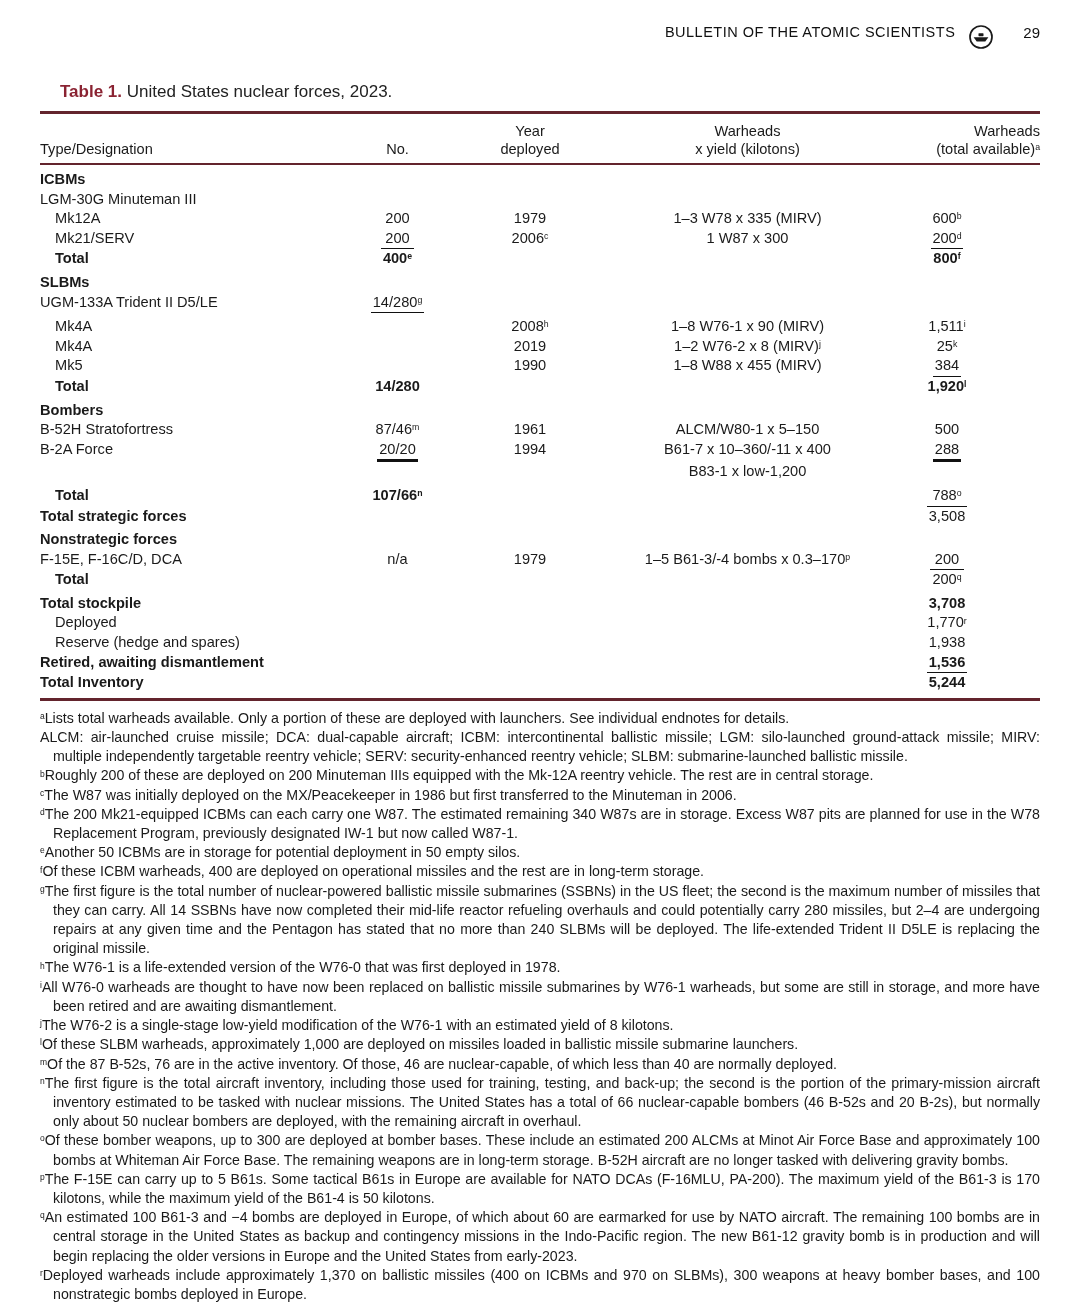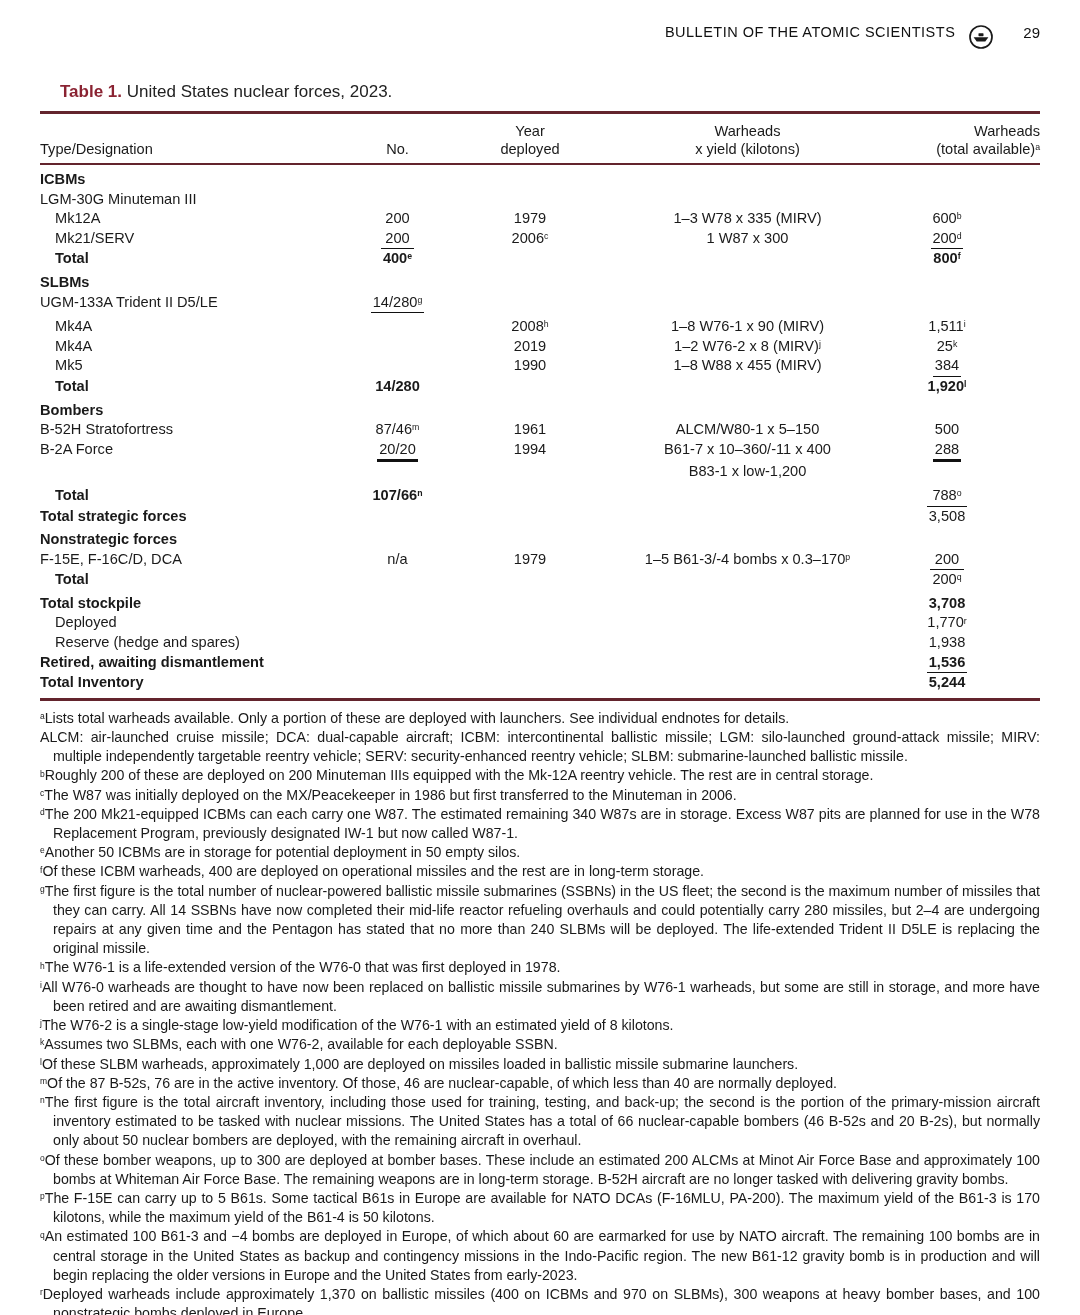--- a/index.html
+++ b/index.html
@@ -278,21 +278,20 @@
       <p class="fn">ALCM: air-launched cruise missile; DCA: dual-capable aircraft; ICBM: intercontinental ballistic missile; LGM: silo-launched ground-attack missile; MIRV: multiple independently targetable reentry vehicle; SERV: security-enhanced reentry vehicle; SLBM: submarine-launched ballistic missile.</p>
       <p class="fn"><sup>b</sup>Roughly 200 of these are deployed on 200 Minuteman IIIs equipped with the Mk-12A reentry vehicle. The rest are in central storage.</p>
       <p class="fn"><sup>c</sup>The W87 was initially deployed on the MX/Peacekeeper in 1986 but first transferred to the Minuteman in 2006.</p>
       <p class="fn"><sup>d</sup>The 200 Mk21-equipped ICBMs can each carry one W87. The estimated remaining 340 W87s are in storage. Excess W87 pits are planned for use in the W78 Replacement Program, previously designated IW-1 but now called W87-1.</p>
       <p class="fn"><sup>e</sup>Another 50 ICBMs are in storage for potential deployment in 50 empty silos.</p>
       <p class="fn"><sup>f</sup>Of these ICBM warheads, 400 are deployed on operational missiles and the rest are in long-term storage.</p>
       <p class="fn"><sup>g</sup>The first figure is the total number of nuclear-powered ballistic missile submarines (SSBNs) in the US fleet; the second is the maximum number of missiles that they can carry. All 14 SSBNs have now completed their mid-life reactor refueling overhauls and could potentially carry 280 missiles, but 2–4 are undergoing repairs at any given time and the Pentagon has stated that no more than 240 SLBMs will be deployed. The life-extended Trident II D5LE is replacing the original missile.</p>
       <p class="fn"><sup>h</sup>The W76-1 is a life-extended version of the W76-0 that was first deployed in 1978.</p>
       <p class="fn"><sup>i</sup>All W76-0 warheads are thought to have now been replaced on ballistic missile submarines by W76-1 warheads, but some are still in storage, and more have been retired and are awaiting dismantlement.</p>
       <p class="fn"><sup>j</sup>The W76-2 is a single-stage low-yield modification of the W76-1 with an estimated yield of 8 kilotons.</p>
-      <p class="fn"><sup>k</sup>Assumes two SLBMs, each with one W76-2, available for each deployable SSBN.</p>
       <p class="fn"><sup>l</sup>Of these SLBM warheads, approximately 1,000 are deployed on missiles loaded in ballistic missile submarine launchers.</p>
       <p class="fn"><sup>m</sup>Of the 87 B-52s, 76 are in the active inventory. Of those, 46 are nuclear-capable, of which less than 40 are normally deployed.</p>
       <p class="fn"><sup>n</sup>The first figure is the total aircraft inventory, including those used for training, testing, and back-up; the second is the portion of the primary-mission aircraft inventory estimated to be tasked with nuclear missions. The United States has a total of 66 nuclear-capable bombers (46 B-52s and 20 B-2s), but normally only about 50 nuclear bombers are deployed, with the remaining aircraft in overhaul.</p>
       <p class="fn"><sup>o</sup>Of these bomber weapons, up to 300 are deployed at bomber bases. These include an estimated 200 ALCMs at Minot Air Force Base and approximately 100 bombs at Whiteman Air Force Base. The remaining weapons are in long-term storage. B-52H aircraft are no longer tasked with delivering gravity bombs.</p>
       <p class="fn"><sup>p</sup>The F-15E can carry up to 5 B61s. Some tactical B61s in Europe are available for NATO DCAs (F-16MLU, PA-200). The maximum yield of the B61-3 is 170 kilotons, while the maximum yield of the B61-4 is 50 kilotons.</p>
       <p class="fn"><sup>q</sup>An estimated 100 B61-3 and −4 bombs are deployed in Europe, of which about 60 are earmarked for use by NATO aircraft. The remaining 100 bombs are in central storage in the United States as backup and contingency missions in the Indo-Pacific region. The new B61-12 gravity bomb is in production and will begin replacing the older versions in Europe and the United States from early-2023.</p>
       <p class="fn"><sup>r</sup>Deployed warheads include approximately 1,370 on ballistic missiles (400 on ICBMs and 970 on SLBMs), 300 weapons at heavy bomber bases, and 100 nonstrategic bombs deployed in Europe.</p>
     </div>
 
 </div>

